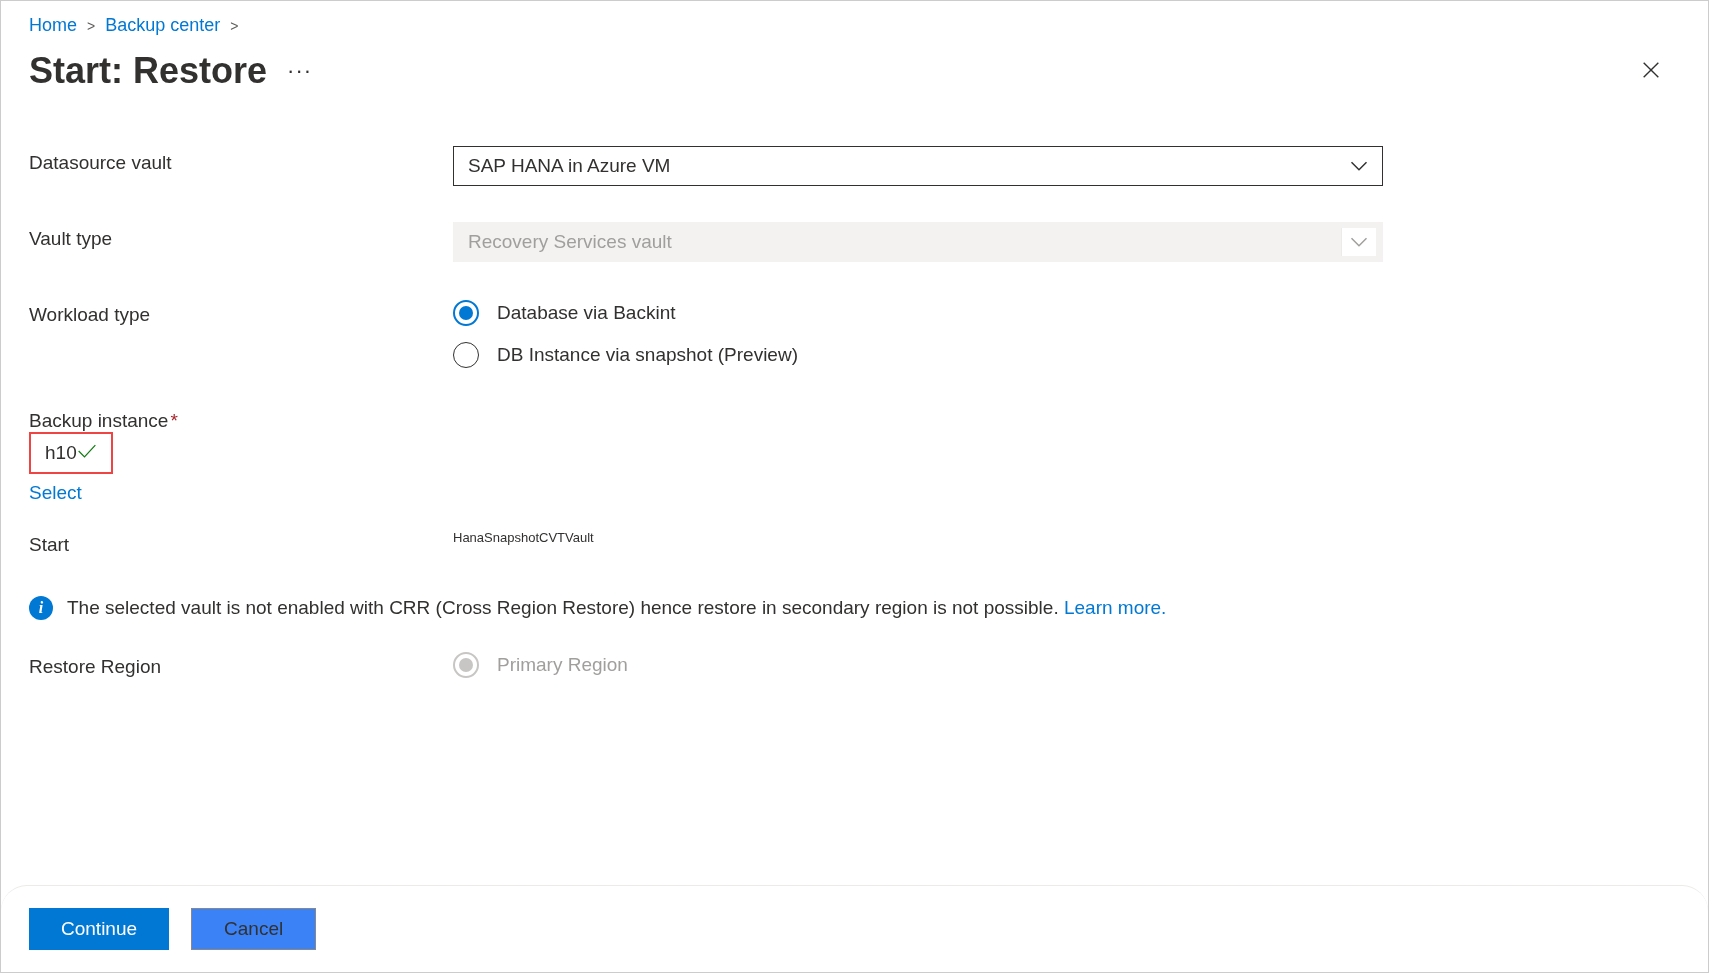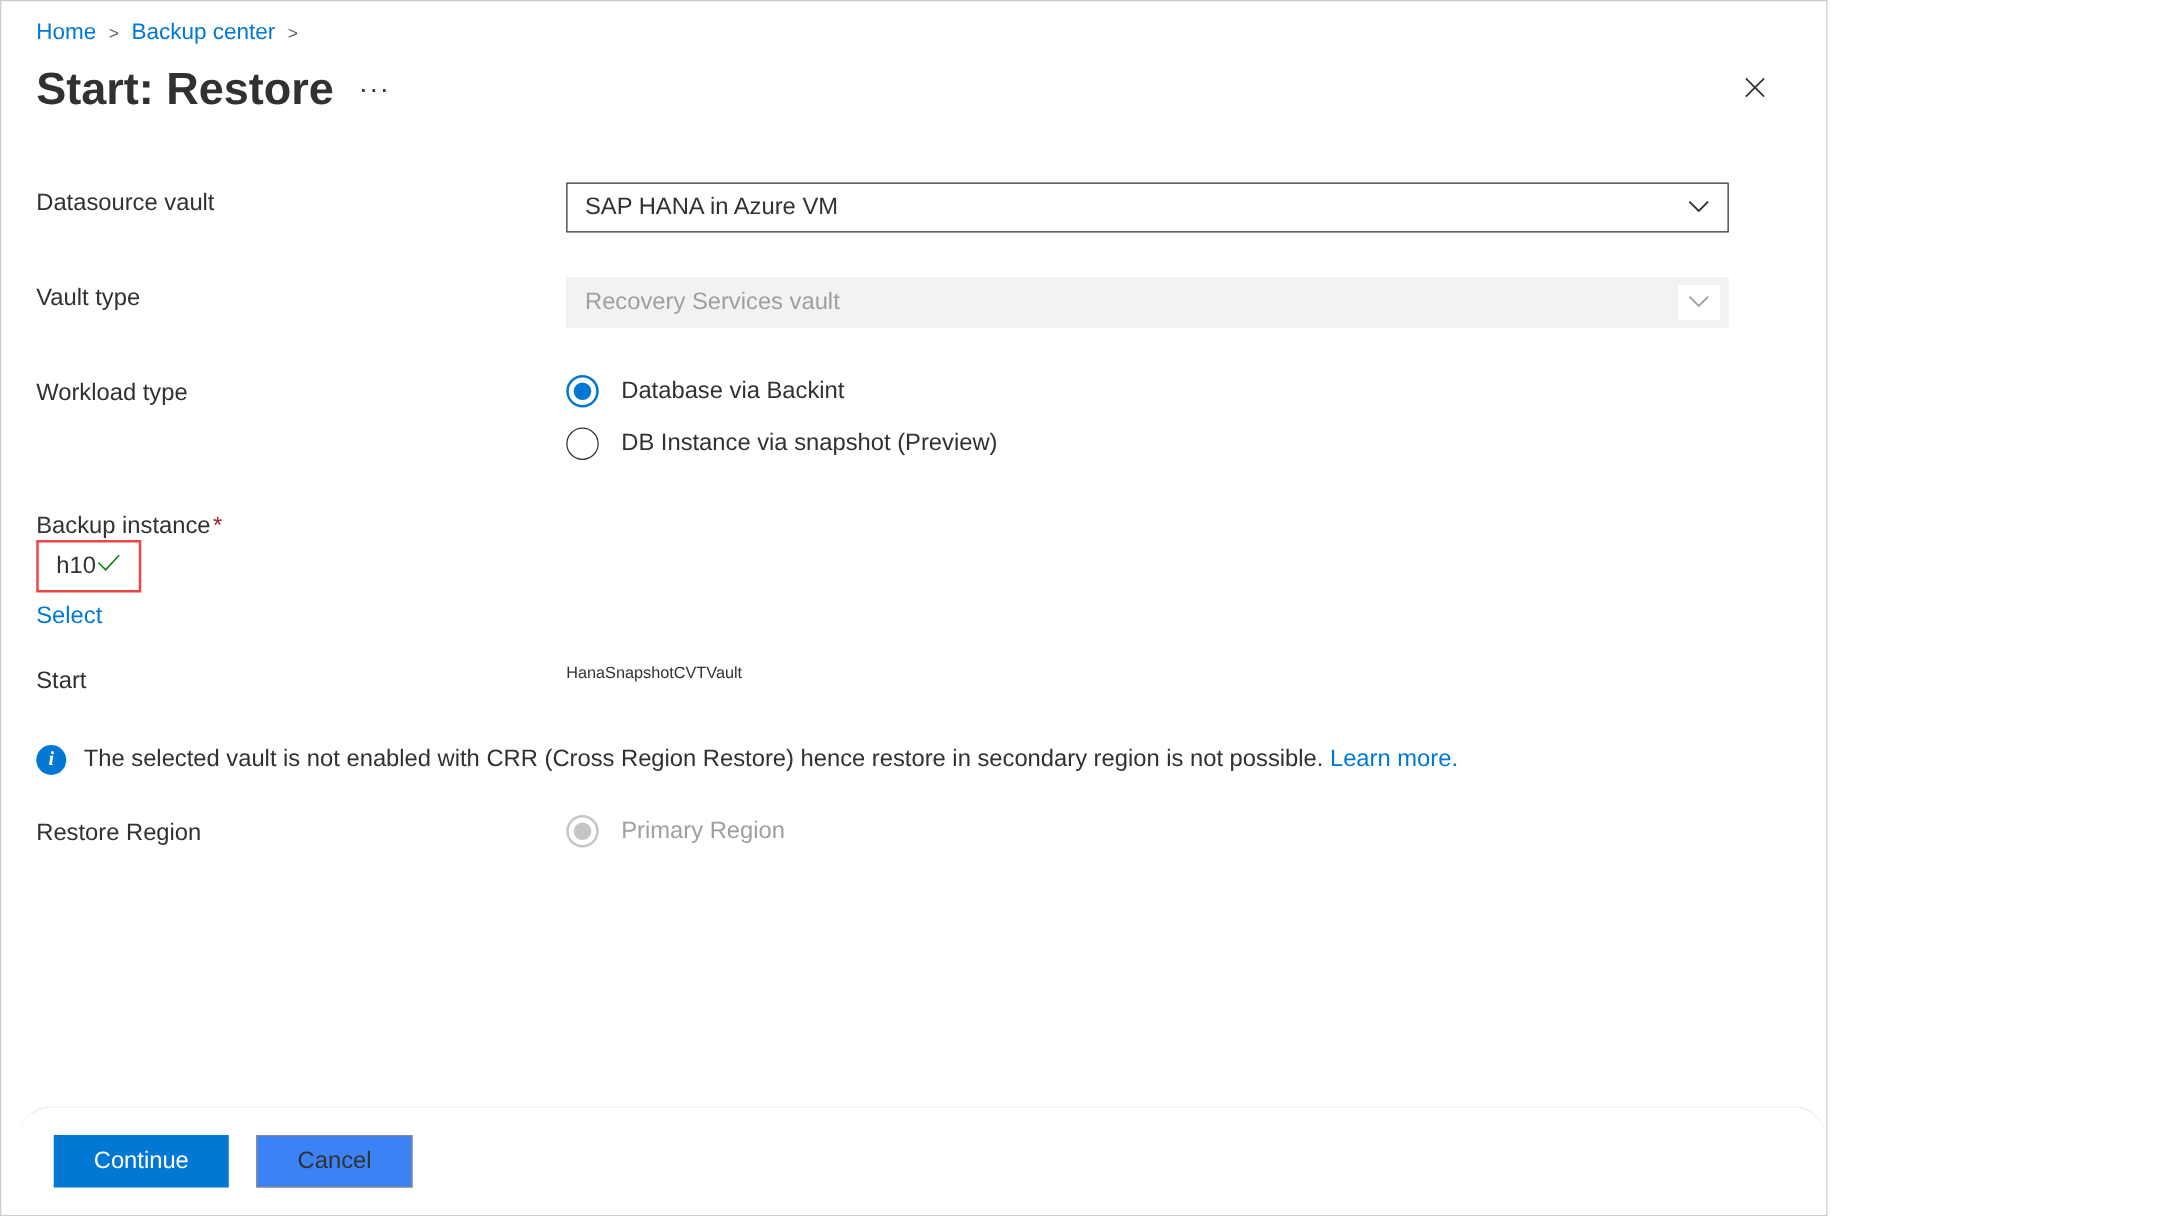--- a/index.html
+++ b/index.html
@@ -8,21 +8,21 @@
       padding: 0;
     }
     body {
       font-family: 'Segoe UI', Tahoma, Geneva, Verdana, sans-serif;
       background: #ffffff;
       color: #323130;
       font-size: 14px;
     }
     .container {
       border: 1px solid #ccc;
-      width: 1462px;
+      width: 1709px;
       height: 973px;
       position: relative;
       overflow: hidden;
     }
     .breadcrumb {
       padding: 14px 28px 6px;
       font-size: 18px;
       display: flex;
       align-items: center;
       gap: 10px;
@@ -221,21 +221,21 @@
       font-weight: bold;
       font-size: 16px;
       flex-shrink: 0;
     }
     .info-text {
       font-size: 19px;
     }
     .footer {
       position: absolute;
       bottom: 0;
-      left: 14px;
+      left: 0;
       right: 0;
       border-top: 1px solid #edebe9;
       padding: 22px 28px;
       display: flex;
       gap: 22px;
       border-radius: 26px;
     }
     .btn {
       font-size: 19px;
       padding: 9px 32px;

